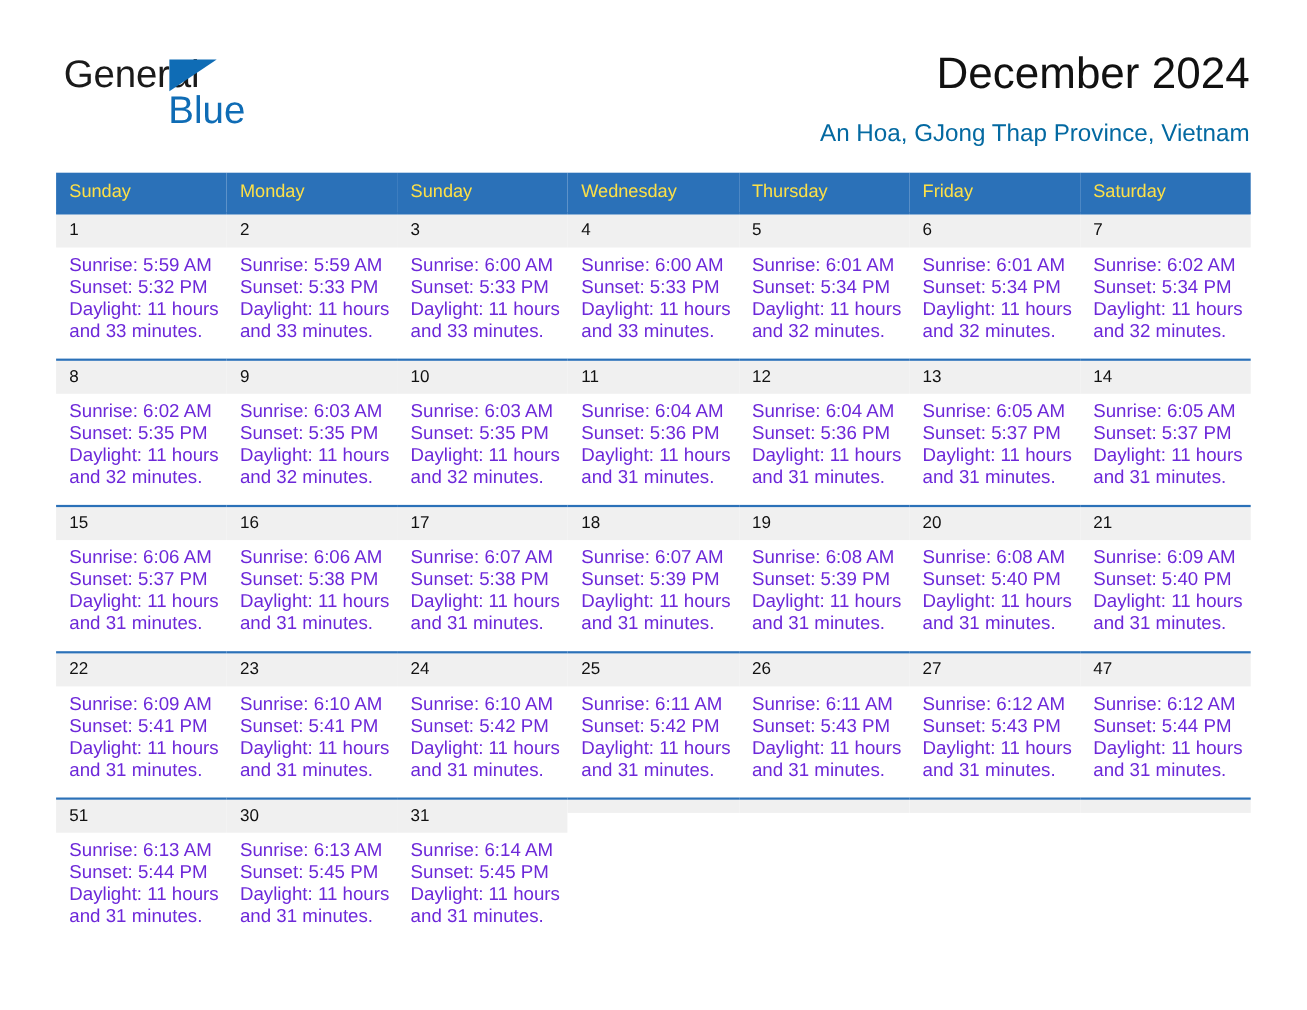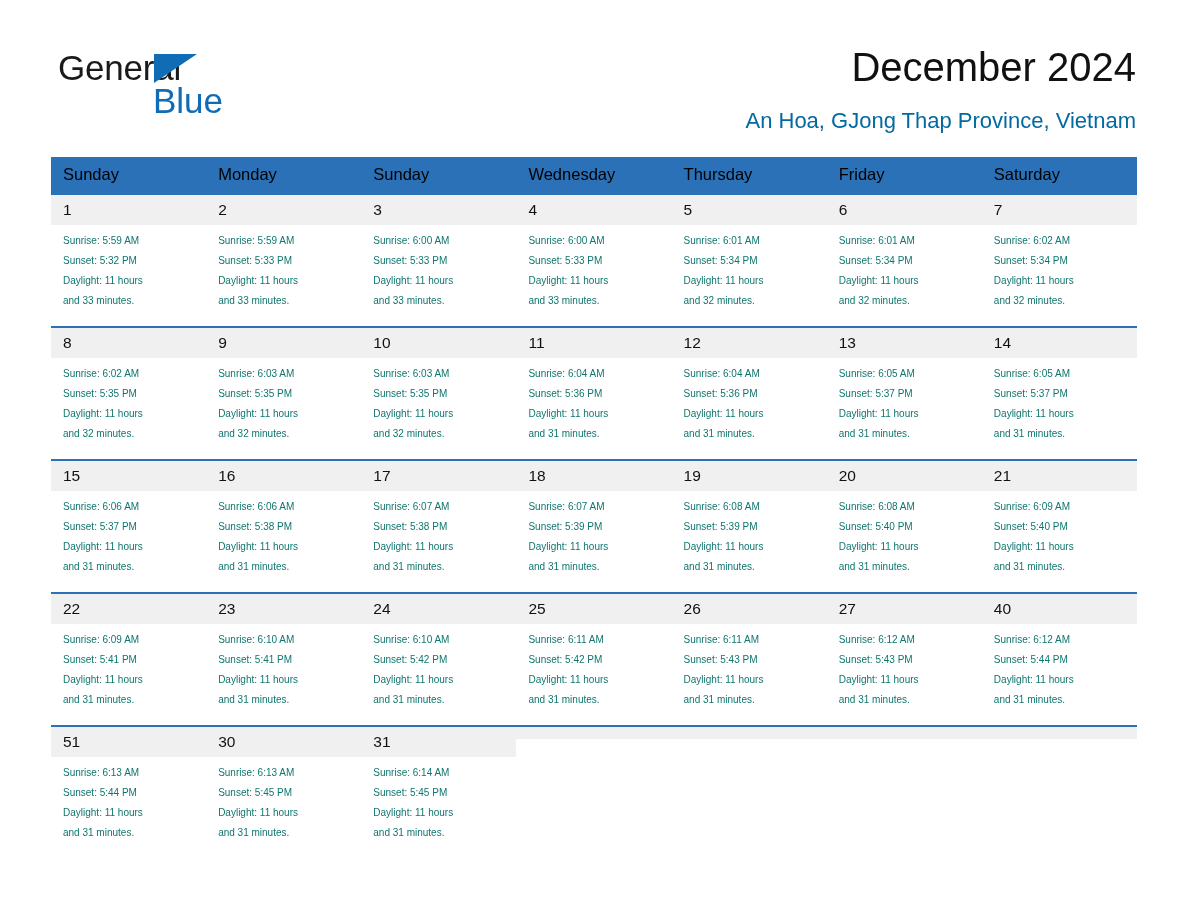--- a/index.html
+++ b/index.html
@@ -87,21 +87,21 @@
     left: 51px;
     top: 157px;
     width: 1086px;
     border-collapse: collapse;
     table-layout: fixed;
   }
   .calendar col { width: 155.14px; }
 
   .calendar thead th {
     background: #2b71b8;
-    color: #000000;
+    color: #fde047;
     font-size: 16.5px;
     font-weight: normal;
     text-align: left;
     padding: 8px 0 9px 12px;
     height: 16px;
     border: none;
   }
 
   .daycell {
     vertical-align: top;
@@ -120,23 +120,23 @@
     line-height: 18px;
     padding: 6px 0 6px 12px;
     color: #111111;
   }
   .daycell.empty .daynum {
     background: #f0f0f0;
     color: transparent;
   }
   .dayinfo {
     padding: 6px 10px 0 12px;
-    font-size: 10px;
+    font-size: 17px;
     line-height: 20px;
-    color: #0f766e;
+    color: #6d28d9;
   }
   .dayinfo div { white-space: nowrap; }
 </style>
 </head>
 <body>
 
 <div class="page">
 
   <div class="top">
 
@@ -420,21 +420,21 @@
         <td class="daycell">
           <div class="daynum">27</div>
           <div class="dayinfo">
             <div>Sunrise: 6:12 AM</div>
             <div>Sunset: 5:43 PM</div>
             <div>Daylight: 11 hours</div>
             <div>and 31 minutes.</div>
           </div>
         </td>
         <td class="daycell">
-          <div class="daynum">40</div>
+          <div class="daynum">47</div>
           <div class="dayinfo">
             <div>Sunrise: 6:12 AM</div>
             <div>Sunset: 5:44 PM</div>
             <div>Daylight: 11 hours</div>
             <div>and 31 minutes.</div>
           </div>
         </td>
       </tr>
 
       <tr>

